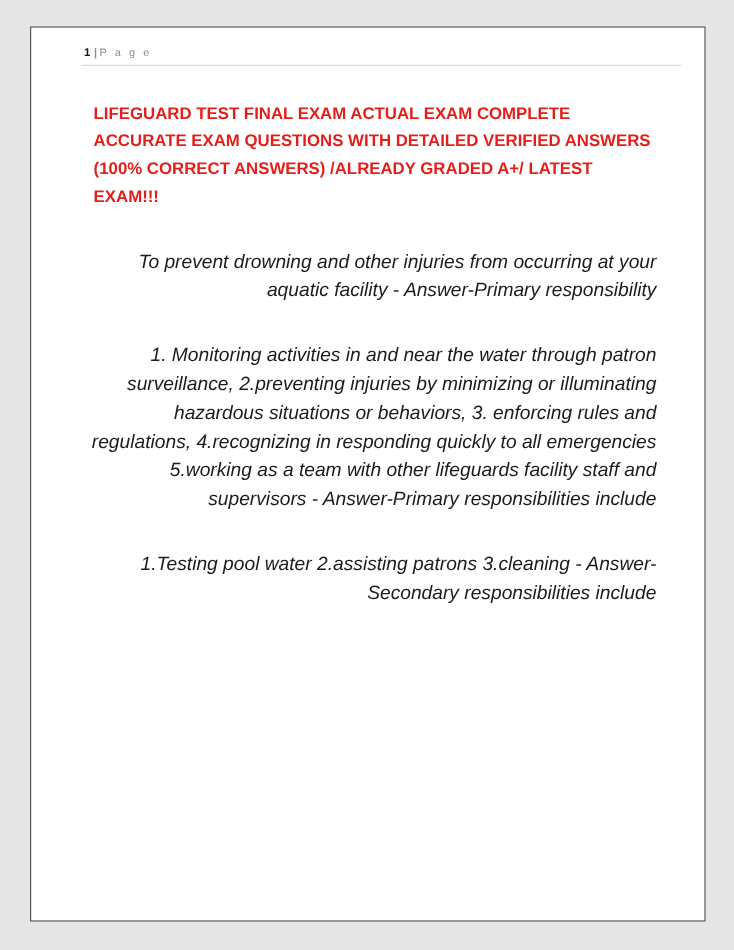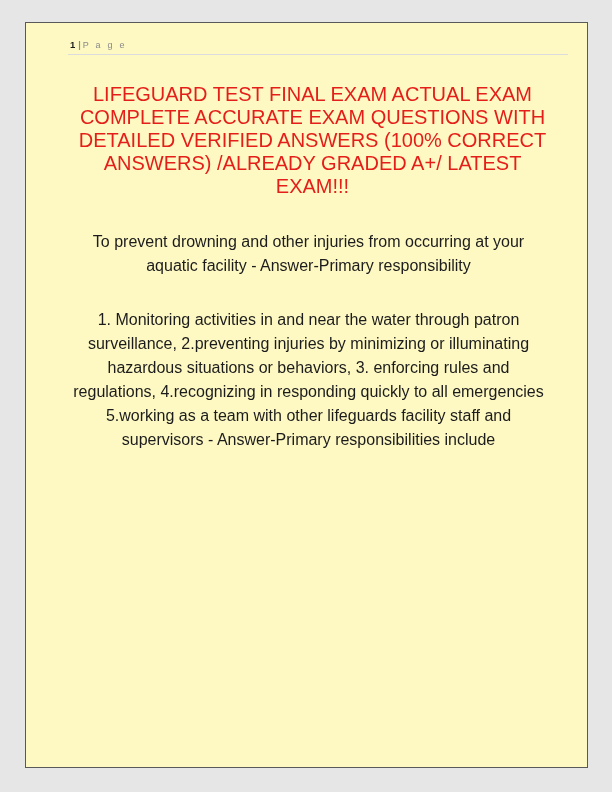--- a/index.html
+++ b/index.html
@@ -15,21 +15,21 @@
   }
 
   .document-page {
     position: absolute;
     left: 25px;
     top: 22px;
     width: 563px;
     height: 746px;
     box-sizing: border-box;
     border: 1px solid #595959;
-    background: #fef9c3;
+    background: #ffffff;
   }
 
   .page-inner {
     position: absolute;
     left: 0;
     top: 0;
     right: 0;
     bottom: 0;
     padding: 10px 22px 0 44px;
     box-sizing: border-box;
@@ -65,39 +65,40 @@
     margin-top: 4px;
     margin-left: -2px;
     width: 500px;
     height: 1px;
     background: #dcdcdc;
   }
 
   
   .doc-title {
     margin: 20px 0 0 0;
-    text-align: center;
+    text-align: left;
     color: #e41f1a;
-    font-weight: normal;
-    font-size: 20px;
+    font-weight: bold;
+    font-size: 14px;
     line-height: 23px;
     padding: 0 18px 0 8px;
   }
 
   
   .doc-body {
     margin-top: 32px;
     padding-right: 18px;
   }
   .qa-block {
     color: #1c1c1c;
     font-size: 16px;
     line-height: 24px;
     margin: 0 0 24px 0;
-    text-align: center;
+    text-align: right;
+    font-style: italic;
   }
   .qa-block.gap-large { margin-bottom: 30px; }
 </style>
 </head>
 <body>
 
 <div class="document-page">
   <div class="page-inner">
 
     <div class="page-header">
@@ -105,16 +106,17 @@
         <span class="page-num">1</span><span class="header-sep">|</span><span class="page-word">P a g e</span>
       </div>
       <div class="header-rule"></div>
     </div>
 
     <h1 class="doc-title">LIFEGUARD TEST FINAL EXAM ACTUAL EXAM COMPLETE ACCURATE EXAM QUESTIONS WITH DETAILED VERIFIED ANSWERS (100% CORRECT ANSWERS) /ALREADY GRADED A+/ LATEST EXAM!!!</h1>
 
     <div class="doc-body">
       <p class="qa-block gap-large">To prevent drowning and other injuries from occurring at your aquatic facility - Answer-Primary responsibility</p>
       <p class="qa-block gap-large">1. Monitoring activities in and near the water through patron surveillance, 2.preventing injuries by minimizing or illuminating hazardous situations or behaviors, 3. enforcing rules and regulations, 4.recognizing in responding quickly to all emergencies 5.working as a team with other lifeguards facility staff and supervisors - Answer-Primary responsibilities include</p>
+      <p class="qa-block">1.Testing pool water 2.assisting patrons 3.cleaning - Answer-Secondary responsibilities include</p>
     </div>
 
   </div>
 </div>
 
 </body></html>

